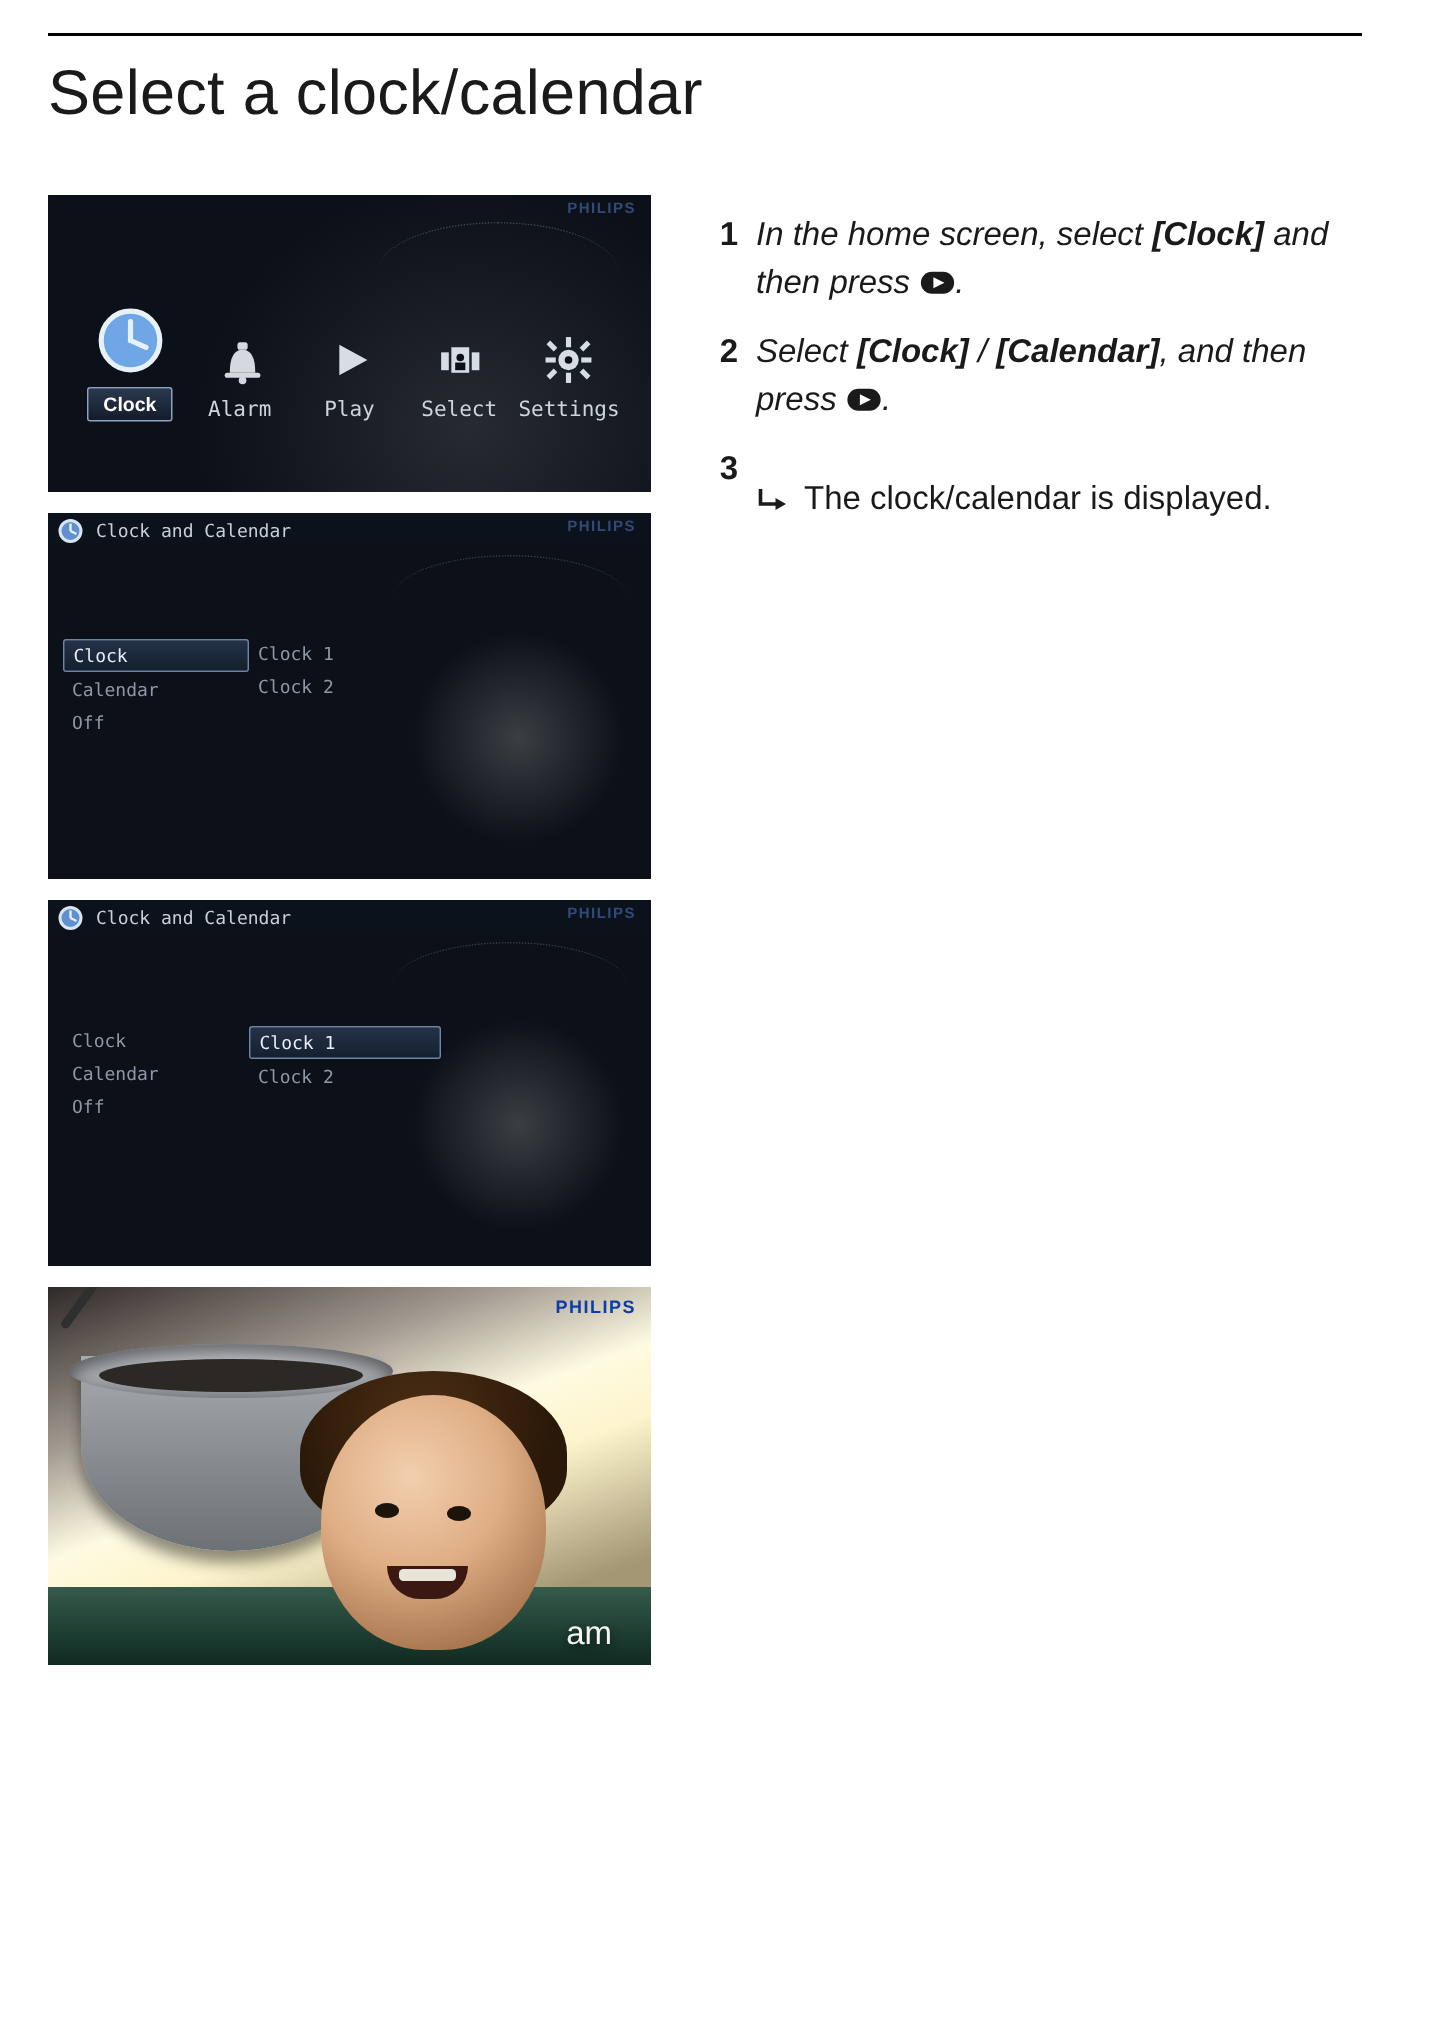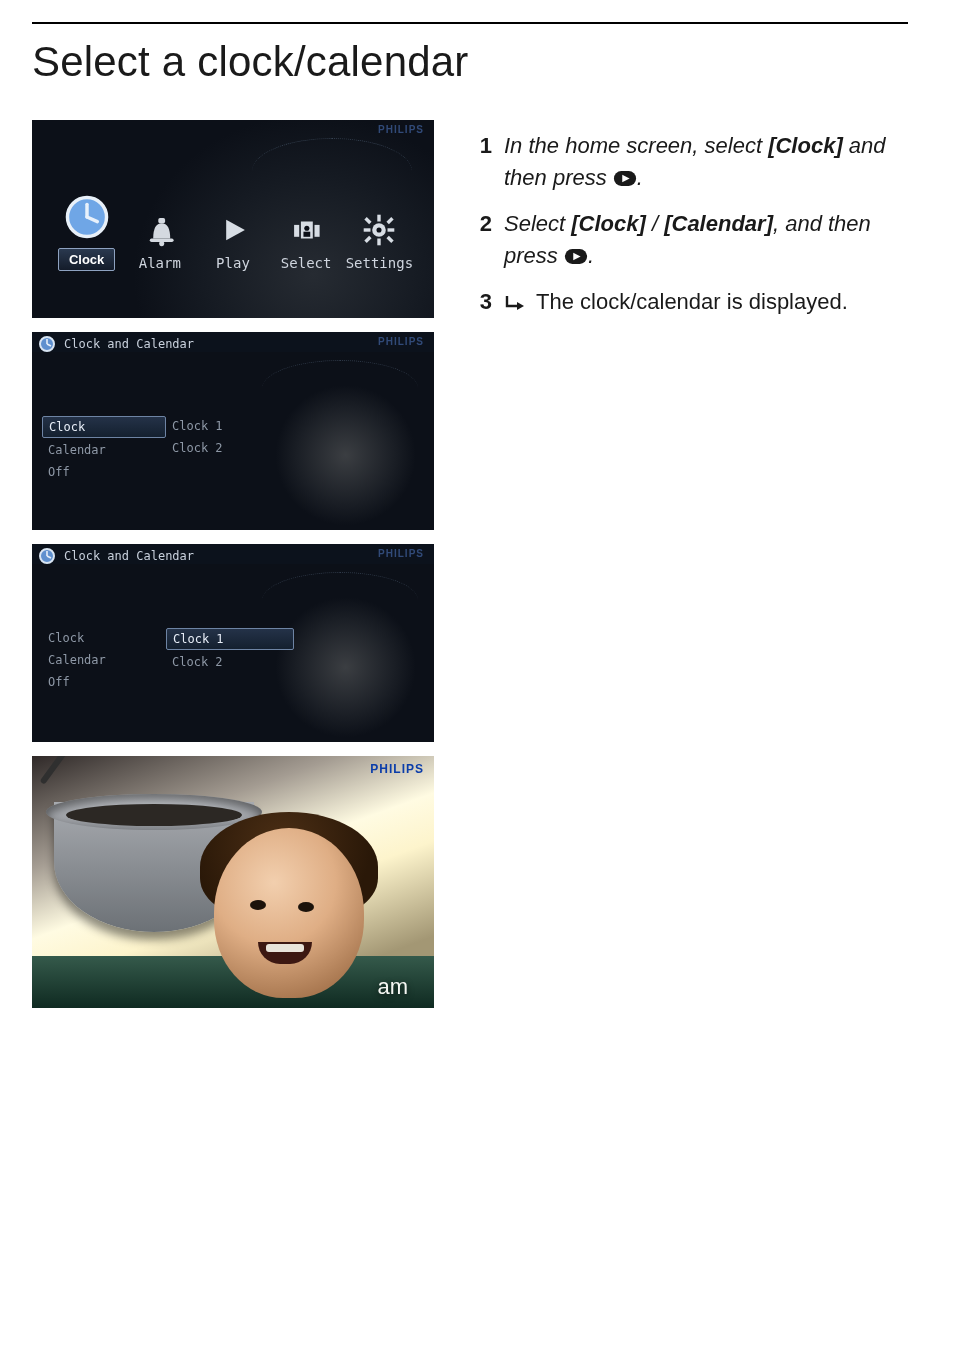--- a/index.html
+++ b/index.html
@@ -15,21 +15,21 @@
   }
   .hr-top {
     border:none;
     border-top:2px solid #000;
     margin-bottom:14px;
   }
   h1.title {
     font-size:42px;
     font-weight:400;
     letter-spacing:0.2px;
-    margin-bottom:34px;
+    margin-bottom:44px;
   }
   .two-col {
     display:flex;
     gap:38px;
   }
   .left-col { flex:0 0 402px; }
   .right-col { flex:1 1 auto; padding-top:10px; }
 
   
   .shot {
@@ -68,21 +68,21 @@
   .home-item.selected .icon-box { width:50px; height:46px; }
   .home-item .lbl { color:#cfd5de; font-size:14px; font-family:"Lucida Console",monospace; }
   .home-item.selected .lbl {
     color:#fff; font-weight:bold;
     border:1px solid #8ea2c0; padding:3px 10px 3px; border-radius:2px;
     background:linear-gradient(#2a394f,#141c2a);
     font-family:Arial,sans-serif; font-size:13px;
   }
 
   
-  .menu-shot { height:198px; }
+  .menu-shot { height:244px; }
   .menu-header {
     display:flex; align-items:center; gap:8px;
     padding:3px 6px; color:#c8d0dc; font-size:12px;
     font-family:"Lucida Console",monospace;
     background:#0c121c;
   }
   .menu-header .mini-clock { width:18px; height:18px; }
   .menu-bg {
     position:absolute; inset:0; top:20px;
     background:
@@ -210,21 +210,21 @@
   }
   ol.steps .body { flex:1 1 auto; }
   .bold { font-weight:600; }
   .run { display:inline;font-style:italic; }
   .play-btn {
     display:inline-flex; width:24px; height:17px;
     vertical-align:-2px;
   }
   .result-row {
     display:flex; align-items:flex-start; gap:10px;
-    margin-top:0; margin-left:0;
+    margin-top:20px; margin-left:0;
     font-size:22px; font-weight:300;
   }
   .result-arrow { flex:0 0 22px; height:22px; margin-top:4px; }
 </style>
 </head>
 <body>
 
 <svg width="0" height="0" style="position:absolute">
   <defs>
     <g id="ic-clock">

